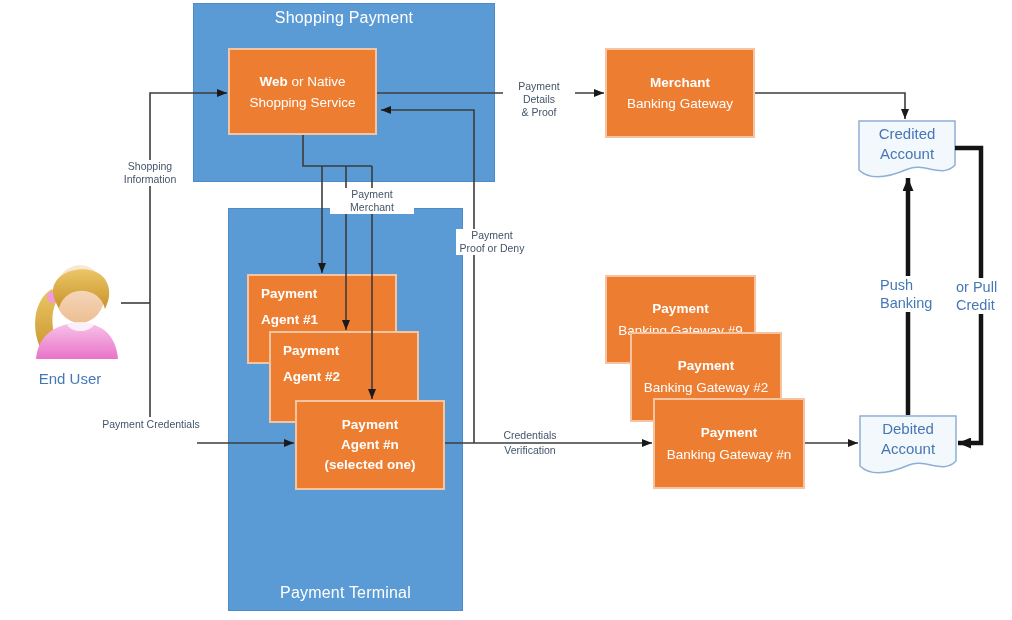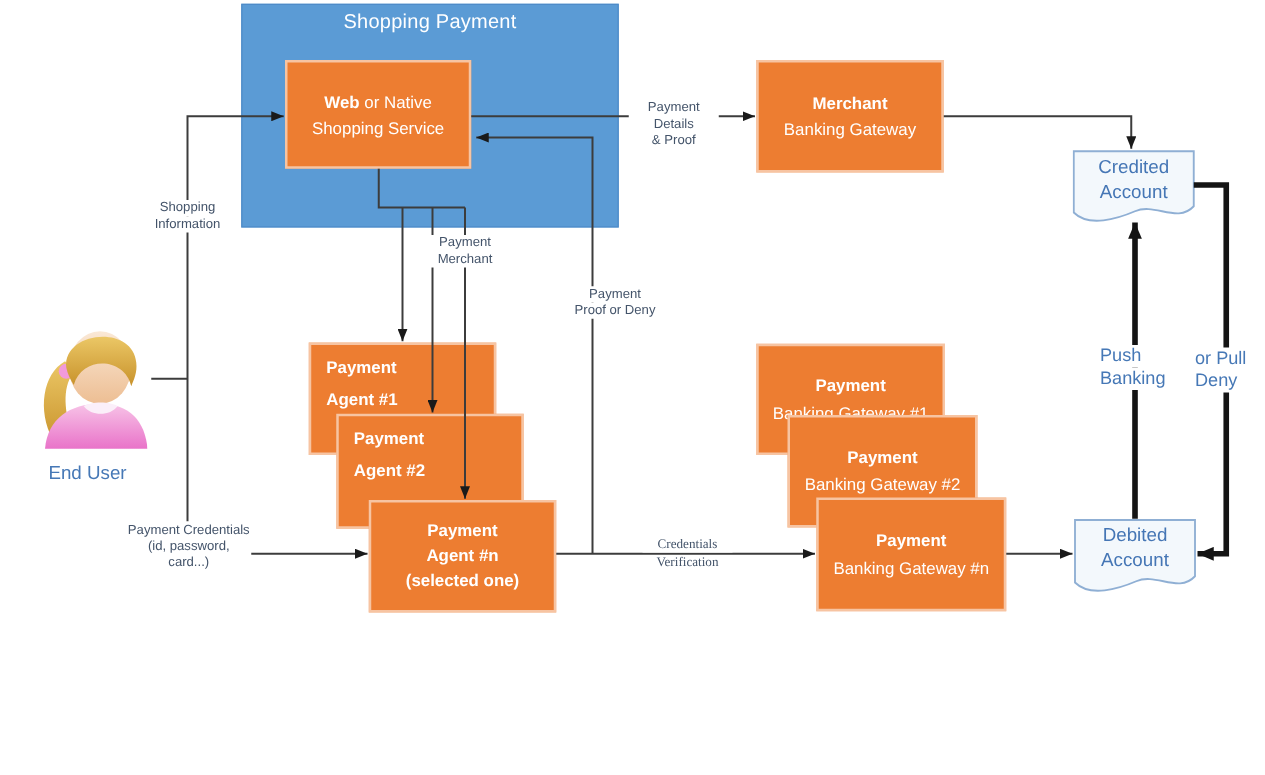--- a/index.html
+++ b/index.html
@@ -46,20 +46,23 @@
 </style>
 </head>
 <body>
 
 <div class="canvas">
 
   <div class="container" style="left:193px;top:3px;width:302px;height:179px;">
     <div class="ctitle" style="top:5px;">Shopping Payment</div>
   </div>
 
+  <div class="container" style="left:228px;top:208px;width:235px;height:403px;">
+    <div class="ctitle" style="bottom:8px;">Payment Terminal</div>
+  </div>
 
   <div class="node center-txt" id="merchant-gateway">
     <span class="line b">Merchant</span>
     <span class="line">Banking Gateway</span>
   </div>
 
   <div class="node center-txt" id="shopping-service">
     <span class="line"><span class="b">Web</span><span> or Native</span></span>
     <span class="line">Shopping Service</span>
   </div>
@@ -75,21 +78,21 @@
   </div>
 
   <div class="node center-txt" id="agent-n">
     <span class="line">Payment</span>
     <span class="line">Agent #n</span>
     <span class="line">(selected one)</span>
   </div>
 
   <div class="node center-txt" id="pbg-1">
     <span class="line b">Payment</span>
-    <span class="line">Banking Gateway #1</span>
+    <span class="line">Banking Gateway #9</span>
   </div>
 
   <div class="node center-txt" id="pbg-2">
     <span class="line b">Payment</span>
     <span class="line">Banking Gateway #2</span>
   </div>
 
   <div class="node center-txt" id="pbg-n">
     <span class="line b">Payment</span>
     <span class="line">Banking Gateway #n</span>
@@ -178,31 +181,30 @@
     <span class="line">Payment Merchant</span>
   </div>
 
   <div class="elabel" style="left:456px;top:229px;width:72px;">
     <span class="line">Payment</span>
     <span class="line">Proof or Deny</span>
   </div>
 
   <div class="elabel" style="left:101px;top:418px;width:100px;">
     <span class="line">Payment Credentials</span>
-    <span class="line">(id, password, card...)</span>
-  </div>
-
-  <div class="elabel" style="left:514px;top:429px;width:72px;font-family:Liberation Serif, serif;">
+  </div>
+
+  <div class="elabel" style="left:494px;top:429px;width:72px;">
     <span class="line">Credentials</span>
     <span class="line" style="margin-top:2px;">Verification</span>
   </div>
 
   <div class="blabel" style="left:879px;top:276px;width:56px;">
     <span class="line">Push</span>
     <span class="line">Banking</span>
   </div>
 
   <div class="blabel" style="left:955px;top:278px;width:56px;">
     <span class="line">or Pull</span>
-    <span class="line">Deny</span>
+    <span class="line">Credit</span>
   </div>
 
 </div>
 
 </body></html>

